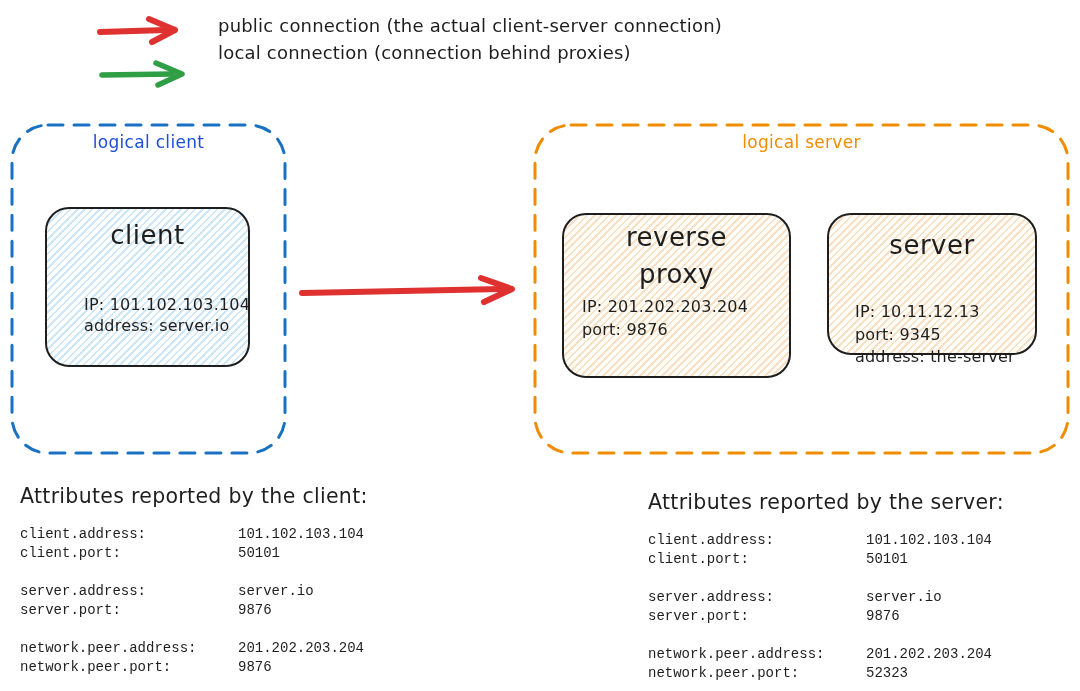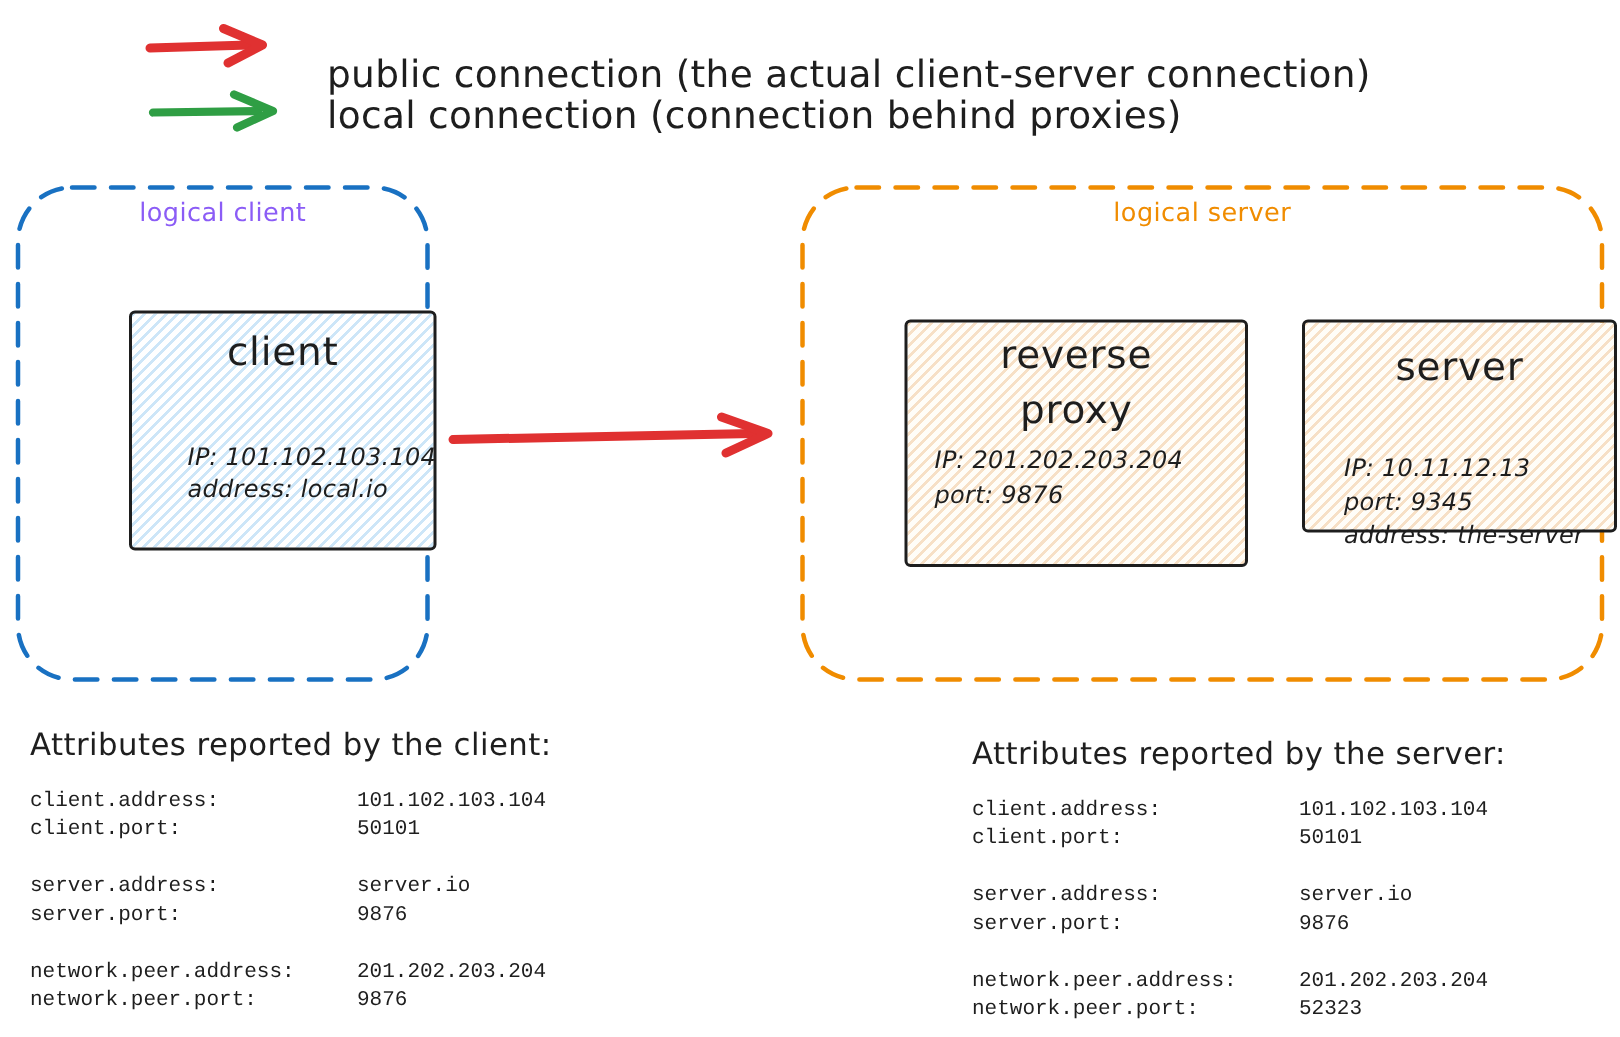--- a/index.html
+++ b/index.html
@@ -10,45 +10,43 @@
     height: 691px;
     background: #ffffff;
     overflow: hidden;
     font-family: "DejaVu Sans", sans-serif;
     color: #1e1e1e;
   }
   .abs { position: absolute; }
 
   
   .legend-label {
-    font-size: 25px;
+    font-size: 18px;
     letter-spacing: 0.2px;
     white-space: nowrap;
-    margin-top: 20px;
   }
 
   
   .group-label {
     position: absolute;
     top: 9px;
     left: 0;
     width: 100%;
     text-align: center;
     font-size: 17px;
     letter-spacing: 0.3px;
   }
-  .group-label.blue  { color: #8b5cf6; }
+  .group-label.blue  { color: #1d4ed8; }
   .group-label.orange{ color: #f08c00; }
 
   
   .node {
     position: absolute;
     border: 2.2px solid #1e1e1e;
-    border-radius: 4px;
-    margin-left: 41px;
+    border-radius: 24px;
   }
   .hatch-blue {
     background: repeating-linear-gradient(135deg,
       #cde6f8 0px, #cde6f8 1.9px, #ffffff 1.9px, #ffffff 5.2px);
   }
   .hatch-orange {
     background: repeating-linear-gradient(135deg,
       #f7e0c6 0px, #f7e0c6 1.9px, #fffdf8 1.9px, #fffdf8 5.2px);
   }
   .node-title {
@@ -60,21 +58,20 @@
     line-height: 37px;
     color: #1e1e1e;
   }
   .node-details {
     position: absolute;
     font-size: 16px;
     line-height: 22px;
     letter-spacing: 0.2px;
     color: #1e1e1e;
     white-space: nowrap;
-    font-style: italic;
   }
 
   
   .attr-panel { position: absolute; }
   .attr-title {
     font-size: 20.5px;
     letter-spacing: 0.3px;
     white-space: nowrap;
     margin-bottom: 17px;
   }
@@ -113,21 +110,21 @@
   <div class="abs" style="left:10px; top:123px; width:277px; height:332px;">
     <svg class="abs" style="left:0; top:0;" width="277" height="332" viewBox="0 0 277 332">
       <rect x="2" y="2" width="273" height="328" rx="36" fill="none" stroke="#1971c2" stroke-width="3" stroke-dasharray="15 11" stroke-linecap="round"></rect>
     </svg>
     <div class="group-label blue">logical client</div>
 
     <div class="node hatch-blue" style="left:35px; top:84px; width:205px; height:160px;">
       <div class="node-title" style="top:8px;">client</div>
       <div class="node-details" style="left:37px; top:85px; line-height:21px;">
         <div>IP: 101.102.103.104</div>
-        <div>address: local.io</div>
+        <div>address: server.io</div>
       </div>
     </div>
   </div>
 
   <div class="abs" style="left:298px; top:274px; width:226px; height:34px;">
     <svg width="226" height="34" viewBox="0 0 226 34">
       <path d="M4 19 L204 15" stroke="#e03131" stroke-width="6" stroke-linecap="round" fill="none"></path>
       <path d="M183 4 L214 15 M186 28 L214 15" stroke="#e03131" stroke-width="6" stroke-linecap="round" stroke-linejoin="round" fill="none"></path>
     </svg>
   </div>

